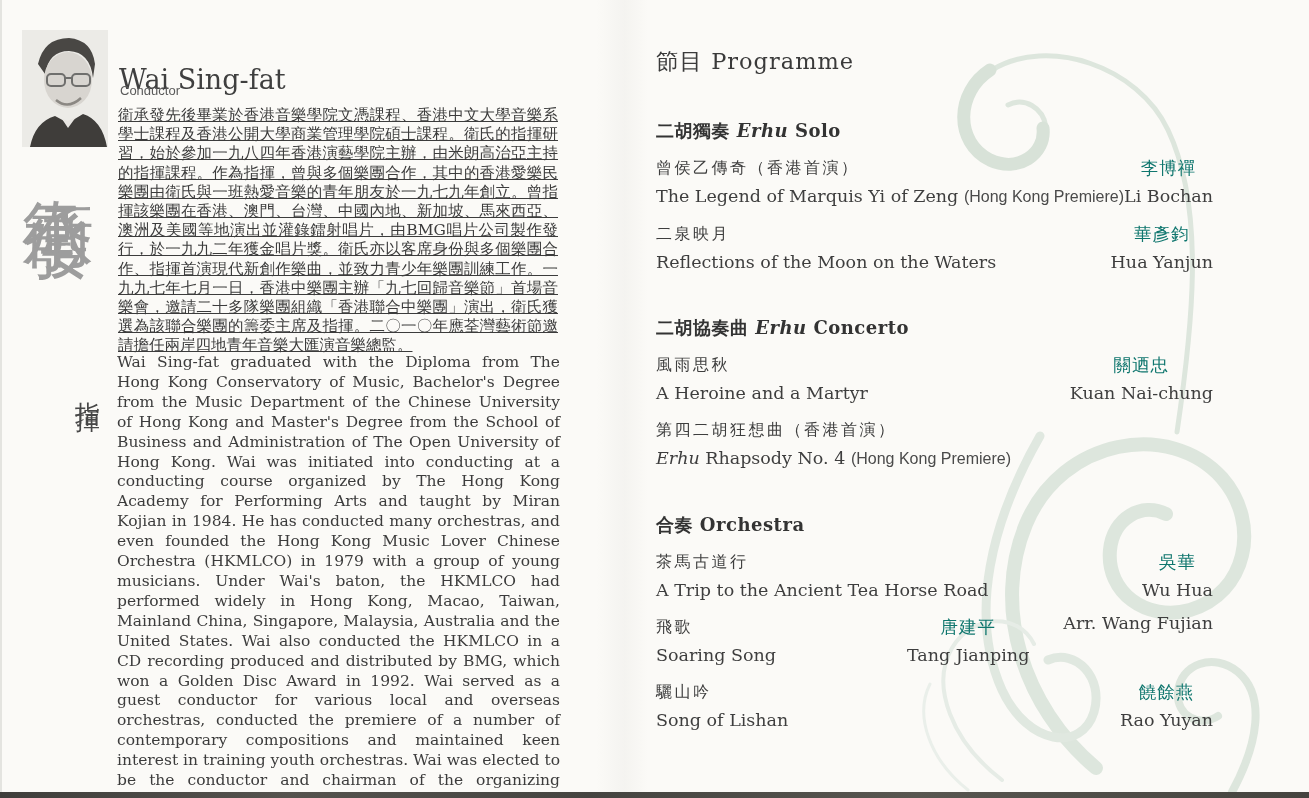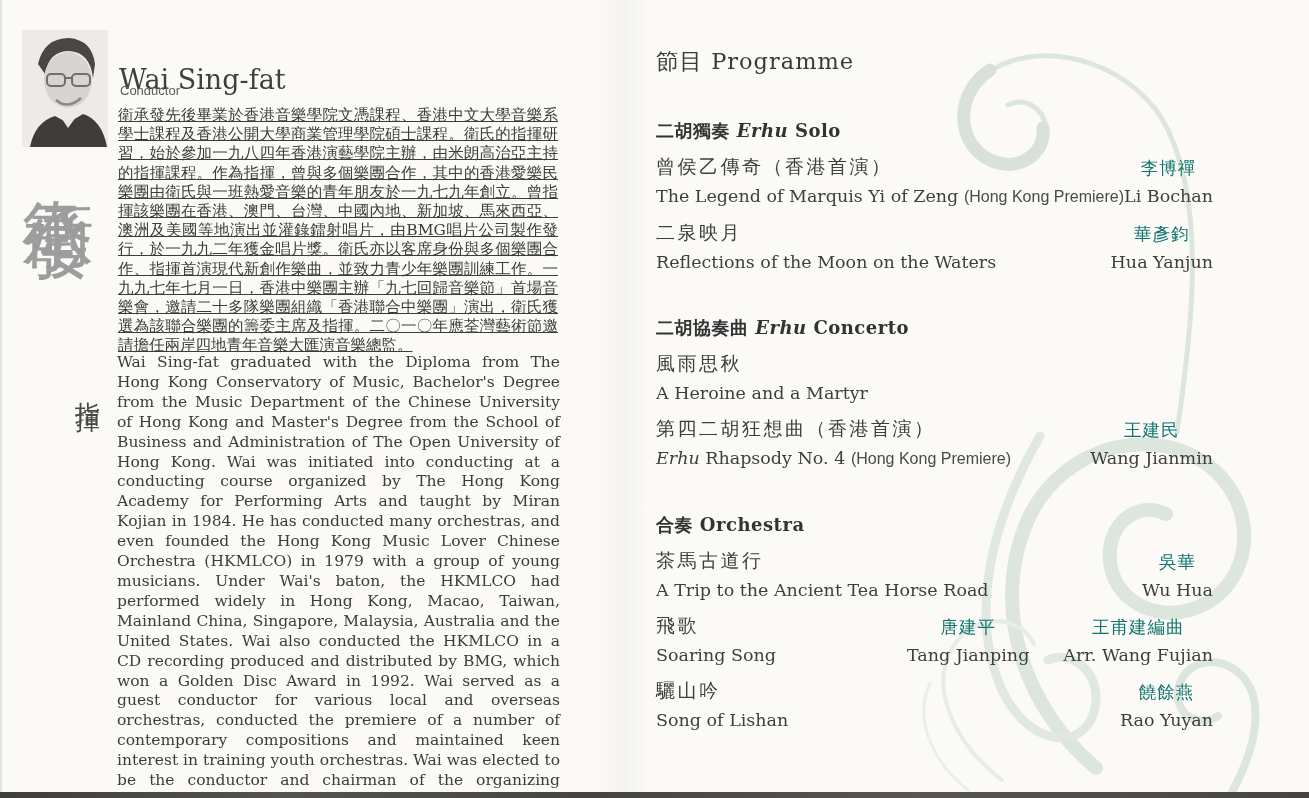--- a/index.html
+++ b/index.html
@@ -36,21 +36,21 @@
   .ornament{position:absolute;left:0;top:0;width:1309px;height:798px;z-index:1;pointer-events:none;}
 
   
   .programme{position:absolute;left:656px;top:46px;width:557px;z-index:2;}
   .prog-title{font-size:22.5px;color:#3a3a3a;letter-spacing:1px;}
   .section{margin-top:42px;}
   .section-head{font-size:18px;font-weight:bold;color:#333;letter-spacing:0.5px;}
   .section-head .it{font-style:italic;}
   .prog-item{display:flex;justify-content:space-between;align-items:flex-start;margin-top:9px;}
   .titles{flex:1;min-width:0;}
-  .title-zh{font-size:19px;line-height:32px;letter-spacing:2.5px;color:#3e3e3e;font-family:Liberation Mono, monospace;}
+  .title-zh{font-size:16px;line-height:32px;letter-spacing:2.5px;color:#3e3e3e;}
   .title-en{font-size:17.5px;line-height:24px;color:#3e3e3e;}
   .title-en .it{font-style:italic;}
   .title-en .note{font-family:"Liberation Sans","DejaVu Sans",sans-serif;font-size:16px;color:#4a4a4a;}
   .composers{display:flex;gap:34px;align-items:flex-start;white-space:nowrap;}
   .composer{text-align:center;}
   .composer .c-zh{font-size:17.5px;line-height:32px;letter-spacing:1px;color:#0f766e;}
   .composer .c-en{font-size:17.5px;line-height:24px;color:#3e3e3e;}
 </style>
 </head>
 <body>
@@ -143,35 +143,35 @@
       <span>Concerto</span>
     </div>
 
     <div class="prog-item">
       <div class="titles">
         <div class="title-zh">風雨思秋</div>
         <div class="title-en">
           <span>A Heroine and a Martyr</span>
         </div>
       </div>
+      <div class="composers">
+        <div class="composer">
+          <div class="c-zh">關迺忠</div>
+          <div class="c-en">Kuan Nai-chung</div>
+        </div>
+      </div>
     </div>
 
     <div class="prog-item">
       <div class="titles">
         <div class="title-zh">第四二胡狂想曲（香港首演）</div>
         <div class="title-en">
           <span class="it">Erhu</span>
           <span>Rhapsody No. 4</span>
           <span class="note">(Hong Kong Premiere)</span>
-        </div>
-      </div>
-      <div class="composers">
-        <div class="composer">
-          <div class="c-zh">王建民</div>
-          <div class="c-en">Wang Jianmin</div>
         </div>
       </div>
     </div>
   </div>
 
   <div class="section">
     <div class="section-head">
       <span>合奏</span>
       <span>Orchestra</span>
     </div>
@@ -197,21 +197,20 @@
         <div class="title-en">
           <span>Soaring Song</span>
         </div>
       </div>
       <div class="composers">
         <div class="composer">
           <div class="c-zh">唐建平</div>
           <div class="c-en">Tang Jianping</div>
         </div>
         <div class="composer">
-          <div class="c-zh">王甫建編曲</div>
           <div class="c-en">Arr. Wang Fujian</div>
         </div>
       </div>
     </div>
 
     <div class="prog-item">
       <div class="titles">
         <div class="title-zh">驪山吟</div>
         <div class="title-en">
           <span>Song of Lishan</span>

